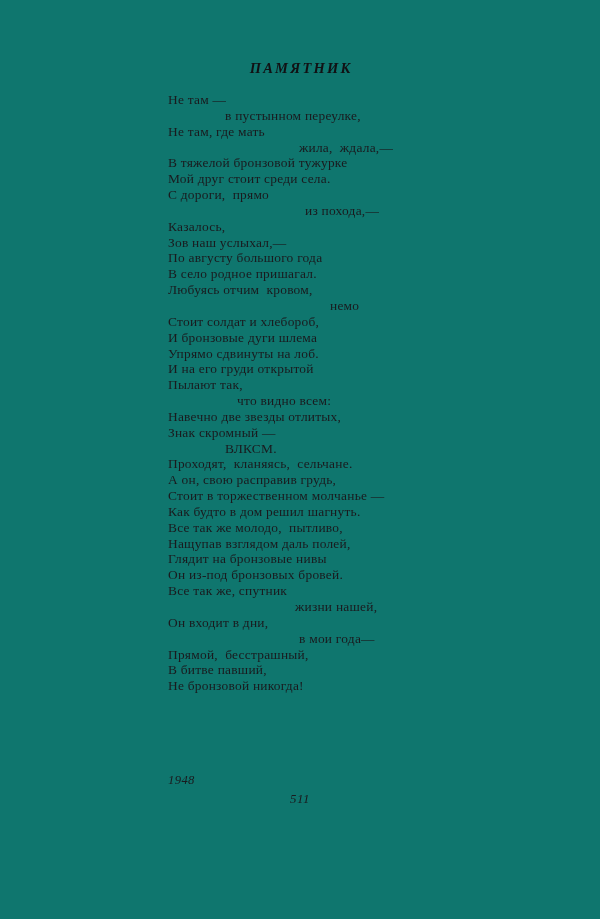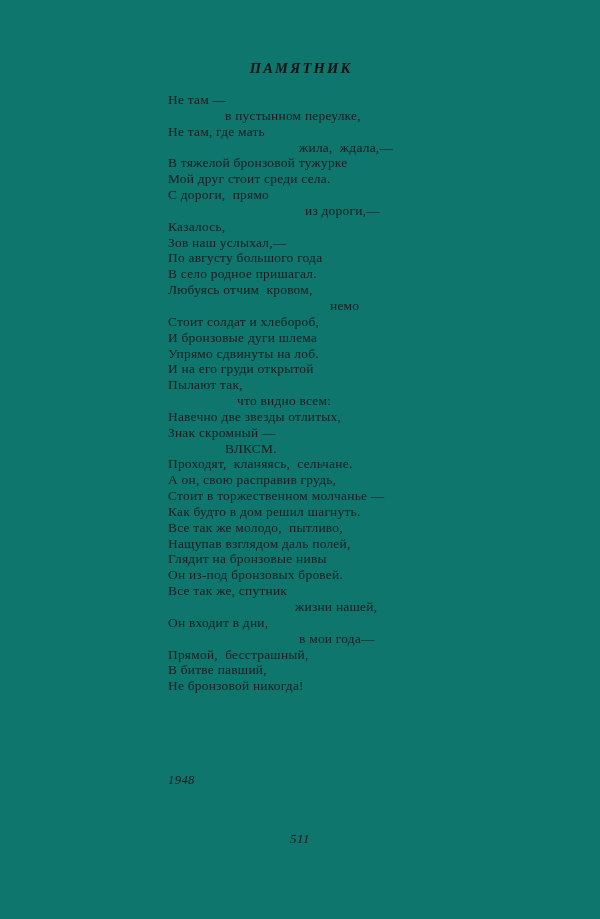--- a/index.html
+++ b/index.html
@@ -72,21 +72,21 @@
     font-style: italic;
     font-size: 12.6px;
     letter-spacing: 0.4px;
     color: #1a1a1e;
     margin-top: 12px;
   }
 
   
   .page-number {
     position: absolute;
-    top: 832px;
+    top: 792px;
     left: 0;
     width: 600px;
     text-align: center;
     font-style: italic;
     font-size: 12.8px;
     letter-spacing: 0.6px;
     color: #1a1a1e;
   }
 </style>
 </head>
@@ -97,21 +97,21 @@
   <div class="poem-title">ПАМЯТНИК</div>
 
   <div class="poem-body">
       <div class="poem-line ind-0">Не там —</div>
       <div class="poem-line ind-57">в пустынном переулке,</div>
       <div class="poem-line ind-0">Не там, где мать</div>
       <div class="poem-line ind-131">жила,  ждала,—</div>
       <div class="poem-line ind-0">В тяжелой бронзовой тужурке</div>
       <div class="poem-line ind-0">Мой друг стоит среди села.</div>
       <div class="poem-line ind-0">С дороги,  прямо</div>
-      <div class="poem-line ind-137">из дороги,—</div>
+      <div class="poem-line ind-137">из похода,—</div>
       <div class="poem-line ind-0">Казалось,</div>
       <div class="poem-line ind-0">Зов наш услыхал,—</div>
       <div class="poem-line ind-0">По августу большого года</div>
       <div class="poem-line ind-0">В село родное пришагал.</div>
       <div class="poem-line ind-0">Любуясь отчим  кровом,</div>
       <div class="poem-line ind-162">немо</div>
       <div class="poem-line ind-0">Стоит солдат и хлебороб,</div>
       <div class="poem-line ind-0">И бронзовые дуги шлема</div>
       <div class="poem-line ind-0">Упрямо сдвинуты на лоб.</div>
       <div class="poem-line ind-0">И на его груди открытой</div>

